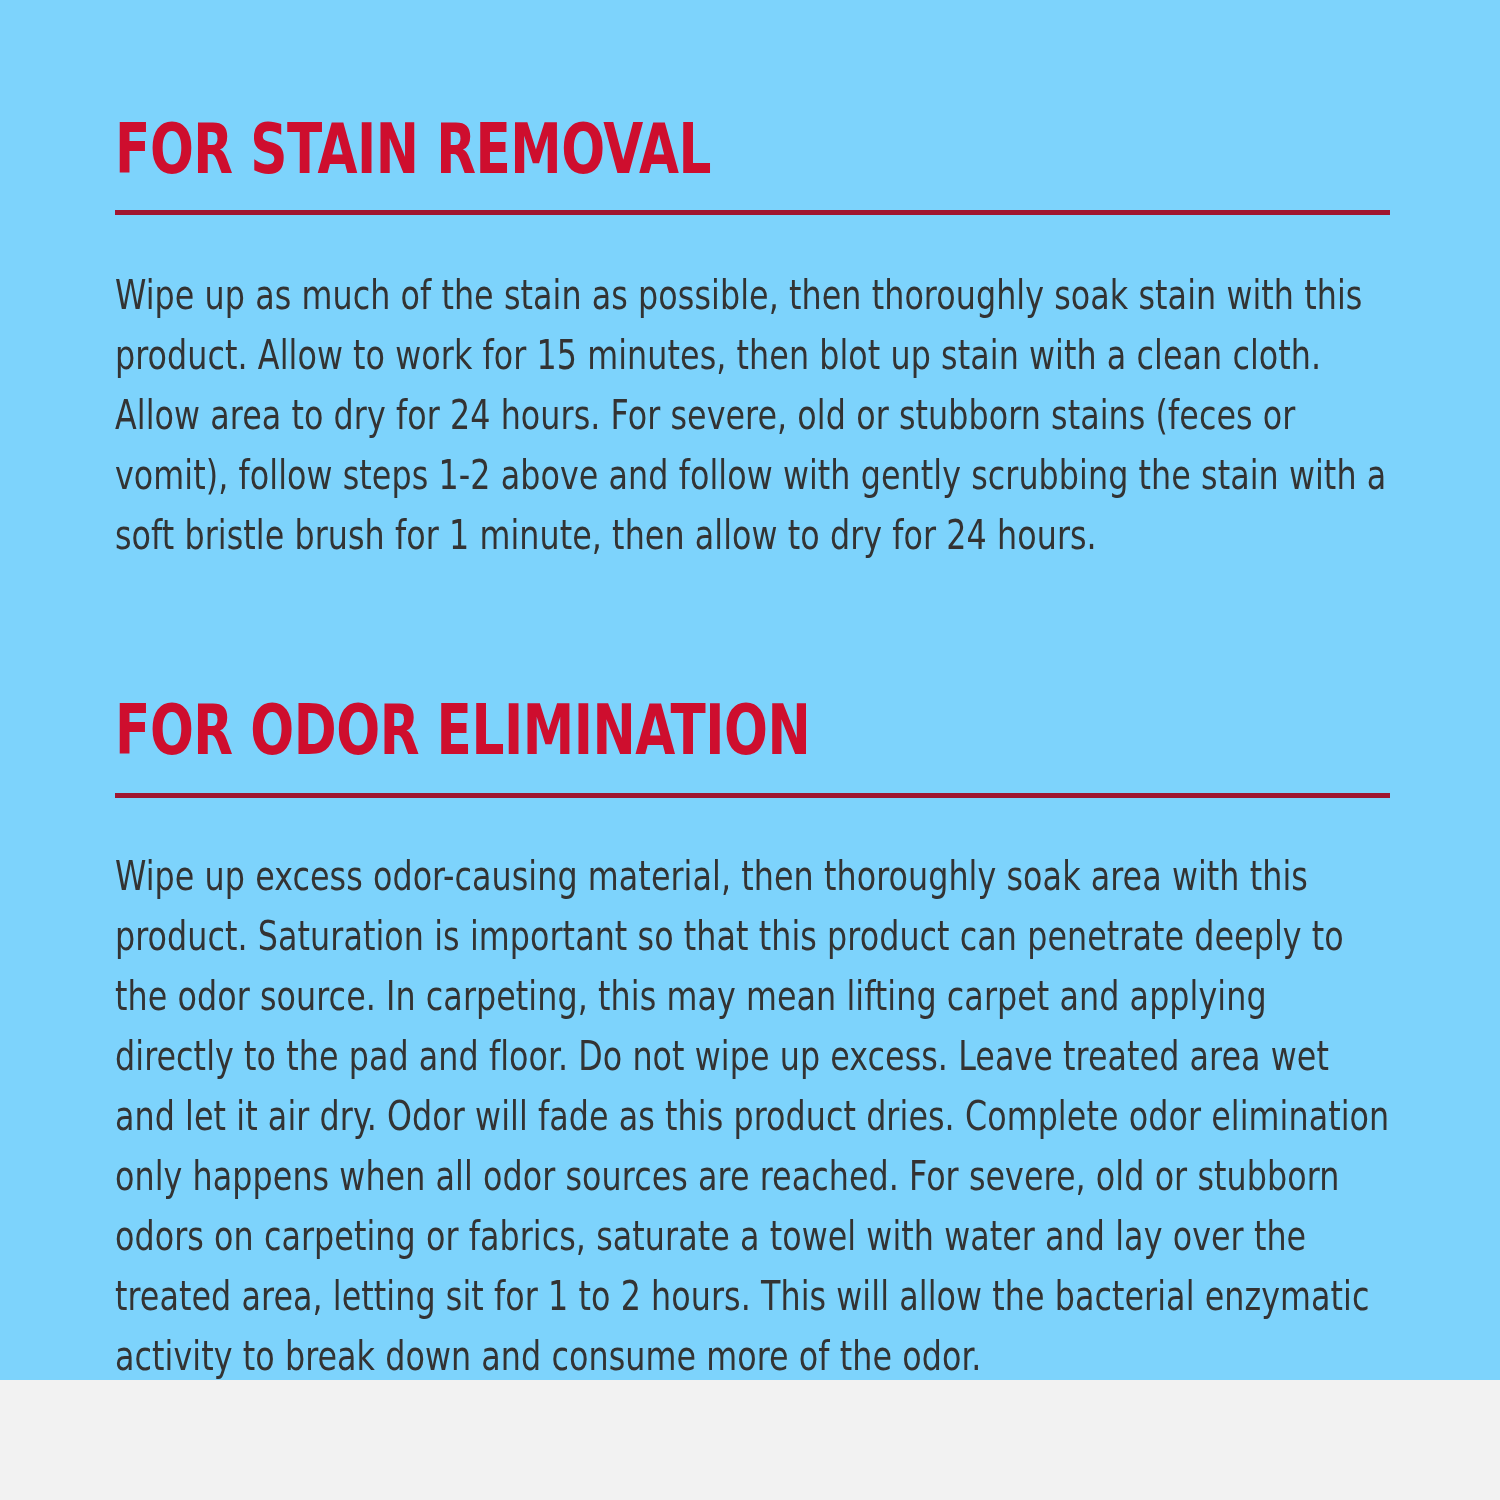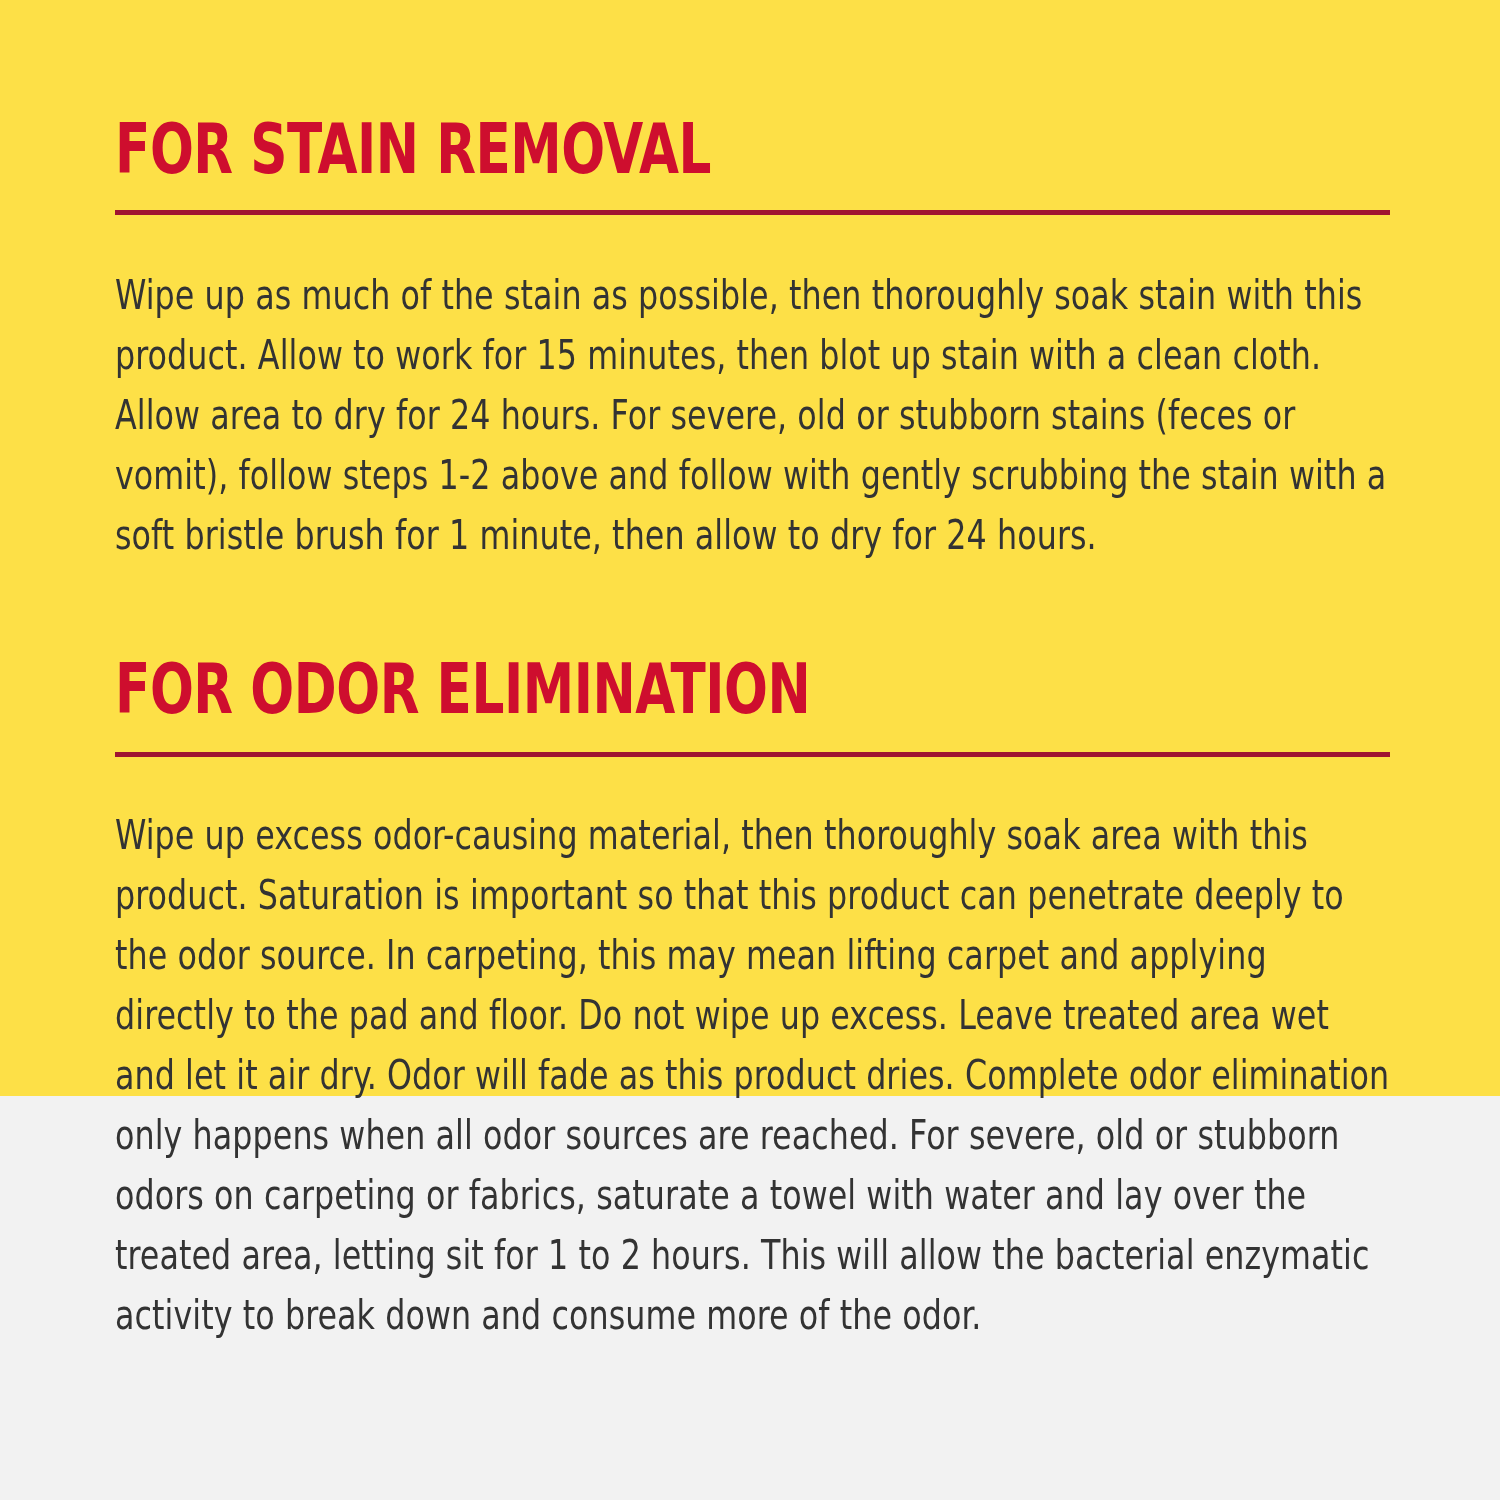--- a/index.html
+++ b/index.html
@@ -12,35 +12,35 @@
     width: 1500px;
     height: 1500px;
     background: #f2f2f2;
     font-family: "Liberation Sans", "DejaVu Sans", sans-serif;
     overflow: hidden;
   }
 
   #instructions-page {
     position: relative;
     width: 1500px;
-    height: 1096px;
-    background: #fde047;
+    height: 1380px;
+    background: #7dd3fc;
     box-sizing: border-box;
     padding: 0 115px;
   }
 
   
   .section {
     position: absolute;
     left: 115px;
     width: 1275px;
   }
 
   #section-stain-removal { top: 112px; }
-  #section-odor-elimination { top: 652px; }
+  #section-odor-elimination { top: 693px; }
 
   
   .section-heading {
     margin: 0;
     padding: 0;
     color: #ce0e2e;
     font-family: "Liberation Sans Narrow", "DejaVu Sans Condensed", "Liberation Sans", sans-serif;
     font-size: 70px;
     font-weight: 700;
     line-height: 74px;

